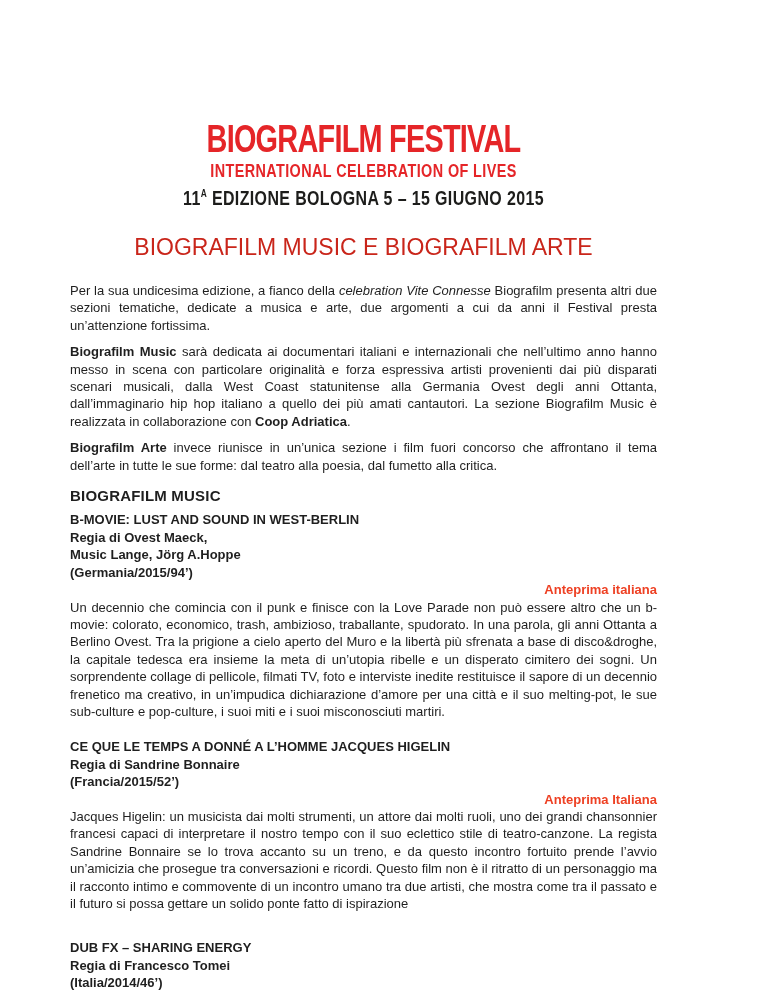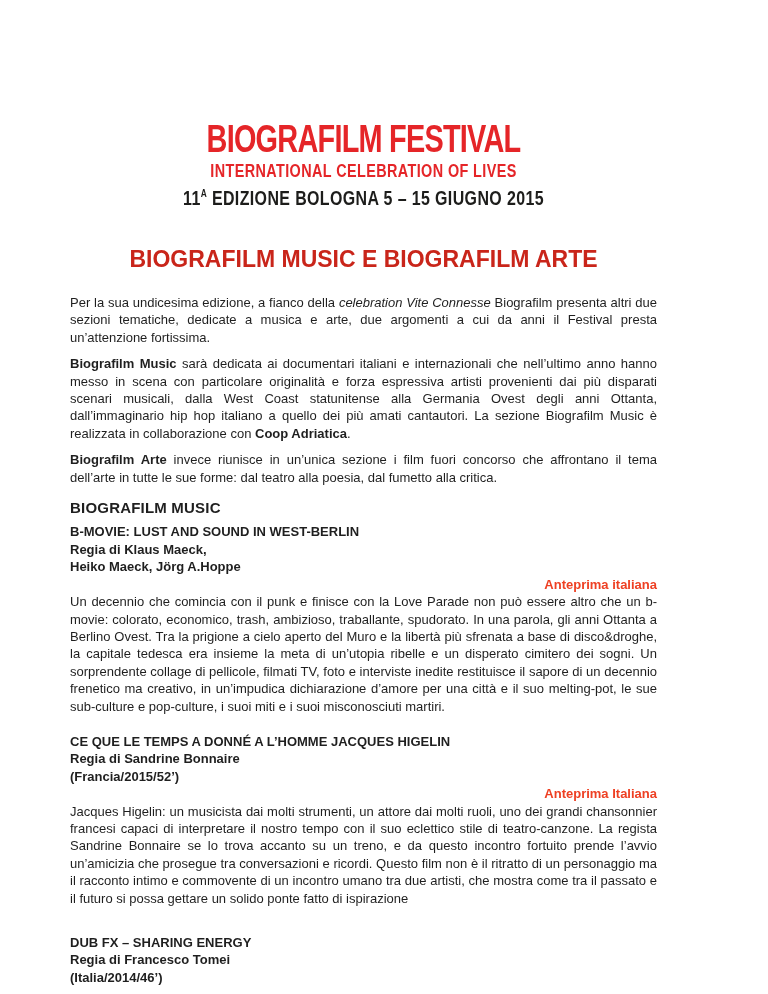--- a/index.html
+++ b/index.html
@@ -24,21 +24,21 @@
     transform: scaleX(0.80); margin-top: 4px; letter-spacing: 0.5px;
   }
   .logo-line3 {
     font-size: 21px; font-weight: 800; color: #1d1d1b;
     transform: scaleX(0.76); margin-top: 7px; letter-spacing: 0.5px;
   }
   .logo-line3 sup { font-size: 11px; vertical-align: super; line-height: 0; }
   
   .doc-title {
     text-align: center; color: #c9251a;
-    font-size: 23px; font-weight: 700; margin: 38px 0 0 0;
+    font-size: 23px; font-weight: 400; margin: 26px 0 0 0;
   }
   
   .body { margin: 21px 70px 0 70px; font-size: 13px; line-height: 17.4px; }
   p.just { text-align: justify; margin: 0 0 9px 0; }
   .section-heading {
     font-size: 15px; font-weight: 700; margin: 13px 0 7px 0; color: #1f1f1f;
     letter-spacing: 0.2px;
   }
   .film { margin: 0; }
   .film-line { font-weight: 700; }
@@ -67,22 +67,23 @@
     <p class="just"><span>Per la sua undicesima edizione, a fianco della </span><em>celebration Vite Connesse</em><span> Biografilm presenta altri due sezioni tematiche, dedicate a musica e arte, due argomenti a cui da anni il Festival presta un’attenzione fortissima.</span></p>
 
     <p class="just"><strong>Biografilm Music</strong><span> sarà dedicata ai documentari italiani e internazionali che nell’ultimo anno hanno messo in scena con particolare originalità e forza espressiva artisti provenienti dai più disparati scenari musicali, dalla West Coast statunitense alla Germania Ovest degli anni Ottanta, dall’immaginario hip hop italiano a quello dei più amati cantautori. La sezione Biografilm Music è realizzata in collaborazione con </span><strong>Coop Adriatica</strong><span>.</span></p>
 
     <p class="just"><strong>Biografilm Arte</strong><span> invece riunisce in un’unica sezione i film fuori concorso che affrontano il tema dell’arte in tutte le sue forme: dal teatro alla poesia, dal fumetto alla critica.</span></p>
 
     <h2 class="section-heading">BIOGRAFILM MUSIC</h2>
 
     <div class="film">
       <div class="film-line">B-MOVIE: LUST AND SOUND IN WEST-BERLIN</div>
-      <div class="film-line">Regia di Klaus Maeck,</div>
-      <div class="film-line">Heiko Maeck, Jörg A.Hoppe</div>
+      <div class="film-line">Regia di Ovest Maeck,</div>
+      <div class="film-line">Music Lange, Jörg A.Hoppe</div>
+      <div class="film-line">(Germania/2015/94’)</div>
       <div class="film-premiere">Anteprima italiana</div>
       <p class="just film-desc">Un decennio che comincia con il punk e finisce con la Love Parade non può essere altro che un b-movie: colorato, economico, trash, ambizioso, traballante, spudorato. In una parola, gli anni Ottanta a Berlino Ovest. Tra la prigione a cielo aperto del Muro e la libertà più sfrenata a base di disco&amp;droghe, la capitale tedesca era insieme la meta di un’utopia ribelle e un disperato cimitero dei sogni. Un sorprendente collage di pellicole, filmati TV, foto e interviste inedite restituisce il sapore di un decennio frenetico ma creativo, in un’impudica dichiarazione d’amore per una città e il suo melting-pot, le sue sub-culture e pop-culture, i suoi miti e i suoi misconosciuti martiri.</p>
     </div>
 
     <div class="film gap-s">
       <div class="film-line">CE QUE LE TEMPS A DONNÉ A L’HOMME JACQUES HIGELIN</div>
       <div class="film-line">Regia di Sandrine Bonnaire</div>
       <div class="film-line">(Francia/2015/52’)</div>
       <div class="film-premiere">Anteprima Italiana</div>
       <p class="just film-desc">Jacques Higelin: un musicista dai molti strumenti, un attore dai molti ruoli, uno dei grandi chansonnier francesi capaci di interpretare il nostro tempo con il suo eclettico stile di teatro-canzone. La regista Sandrine Bonnaire se lo trova accanto su un treno, e da questo incontro fortuito prende l’avvio un’amicizia che prosegue tra conversazioni e ricordi. Questo film non è il ritratto di un personaggio ma il racconto intimo e commovente di un incontro umano tra due artisti, che mostra come tra il passato e il futuro si possa gettare un solido ponte fatto di ispirazione</p>

